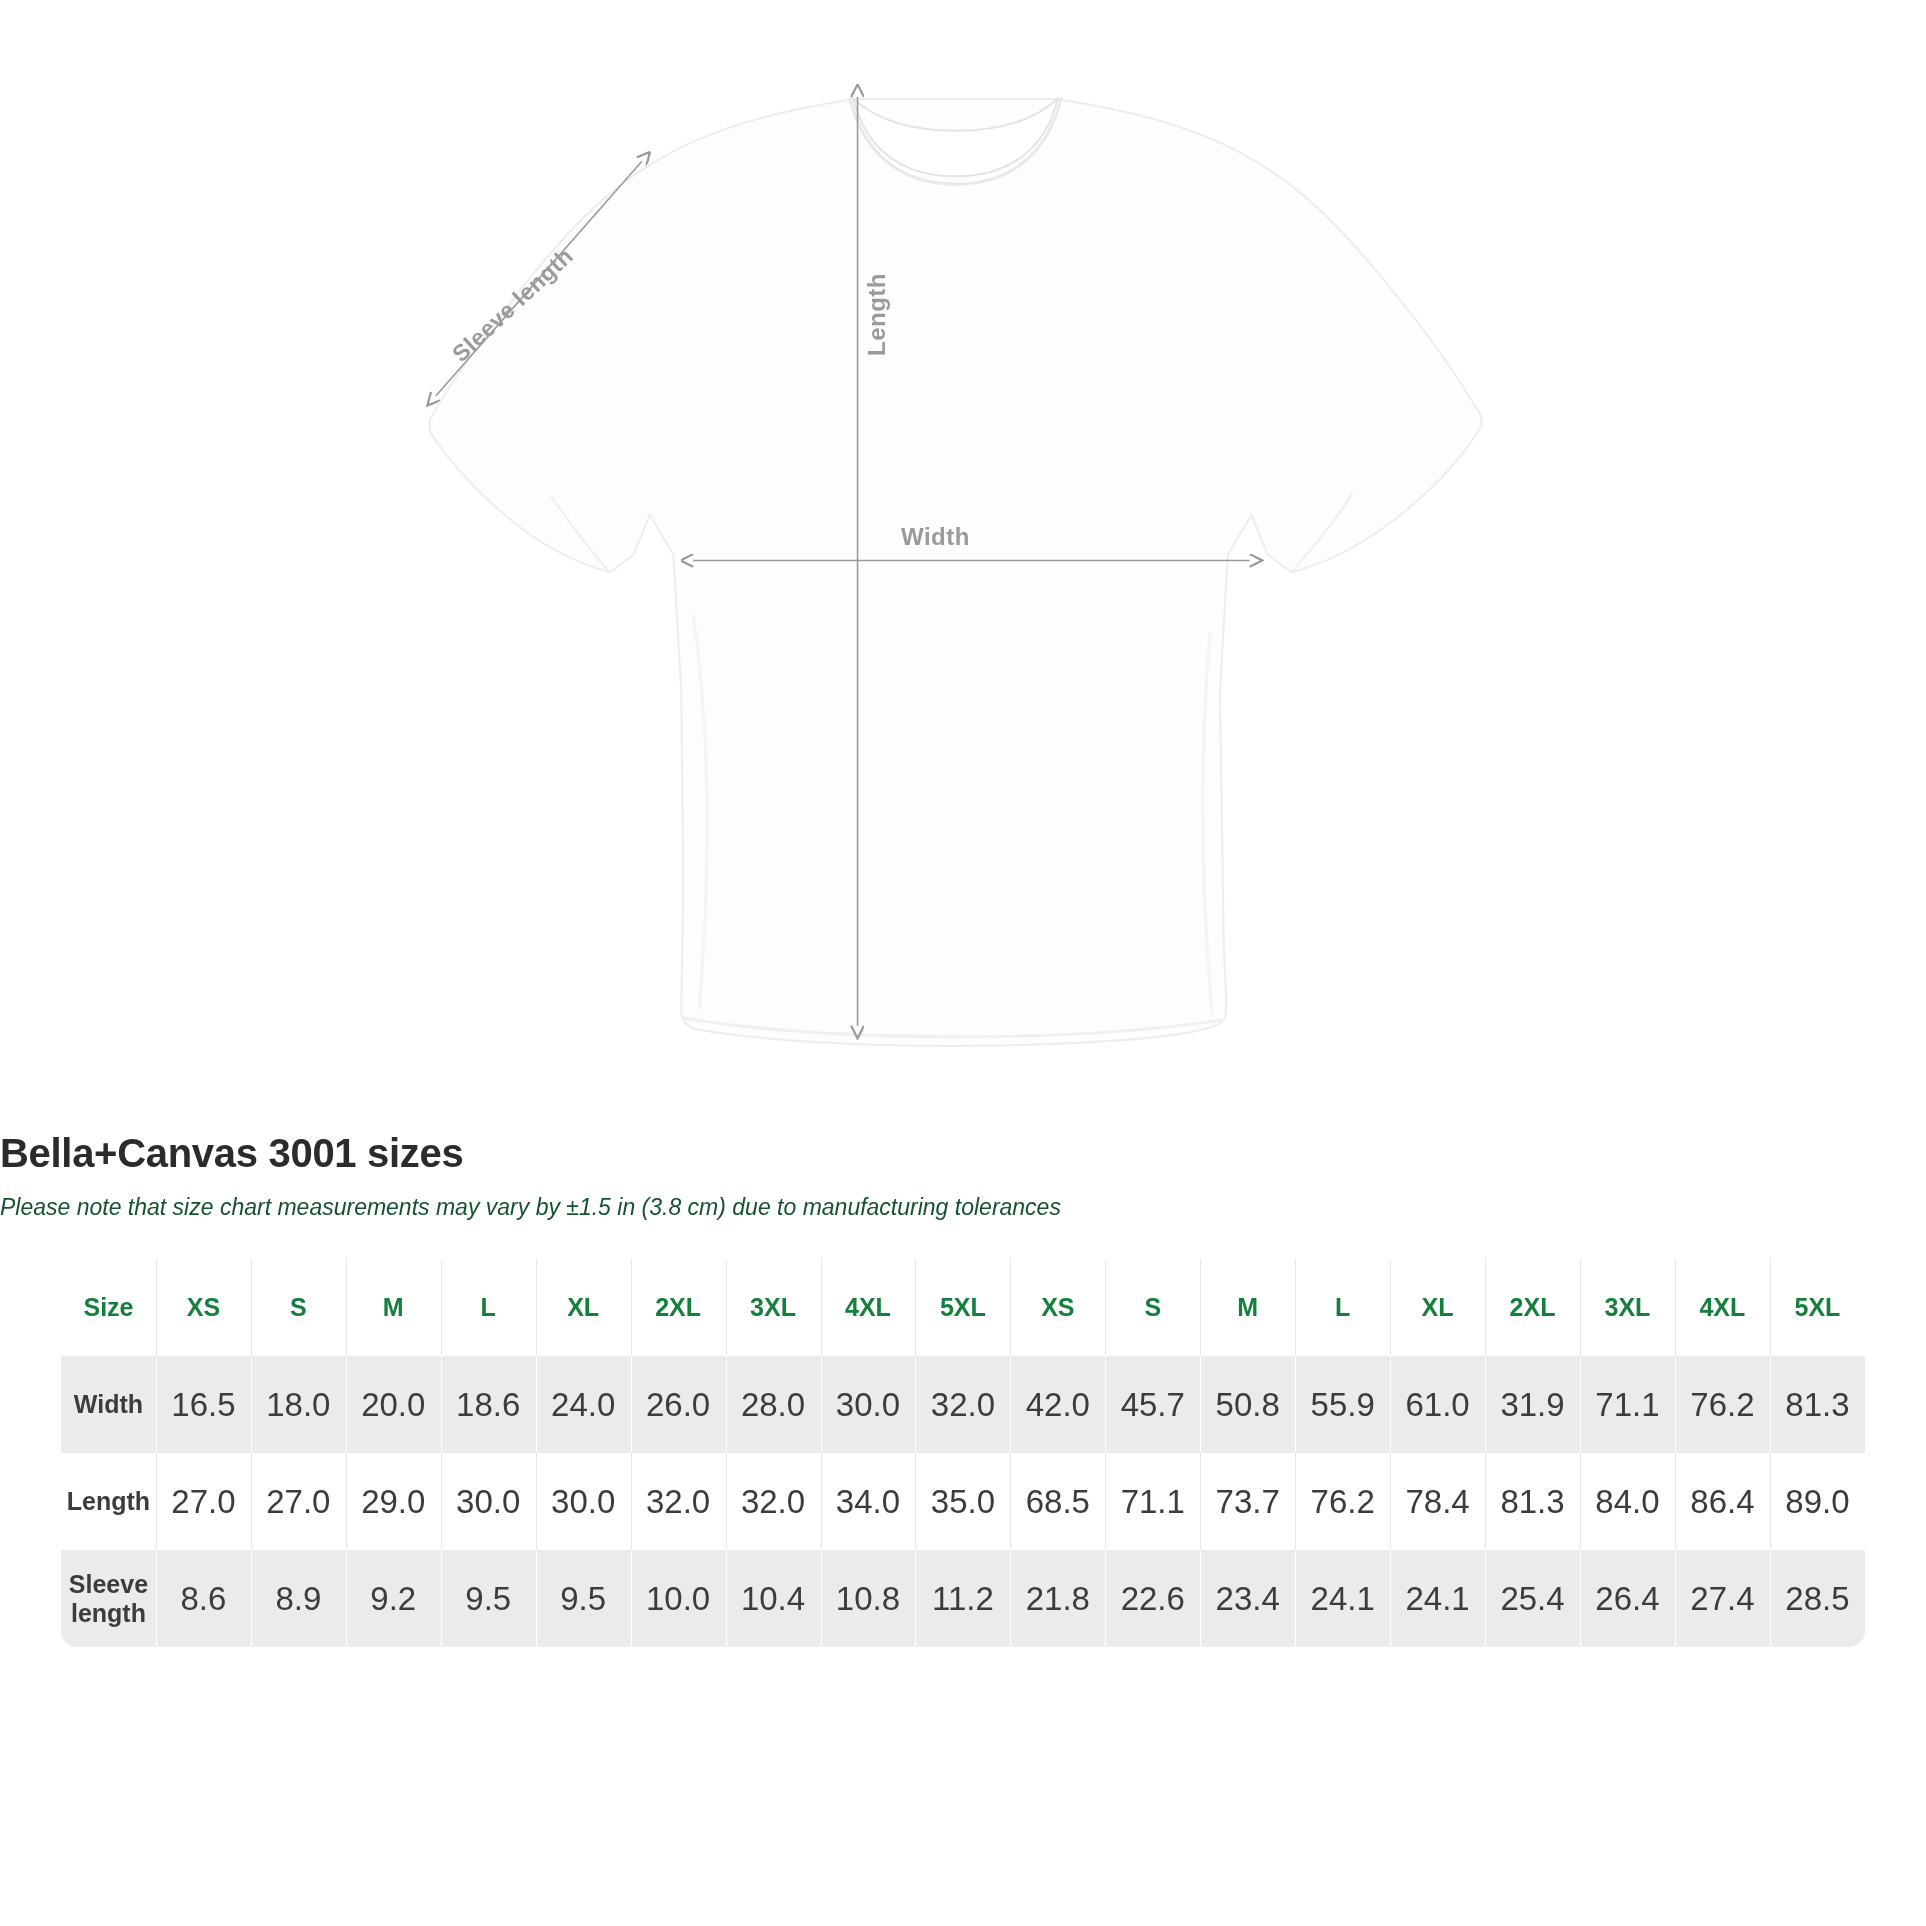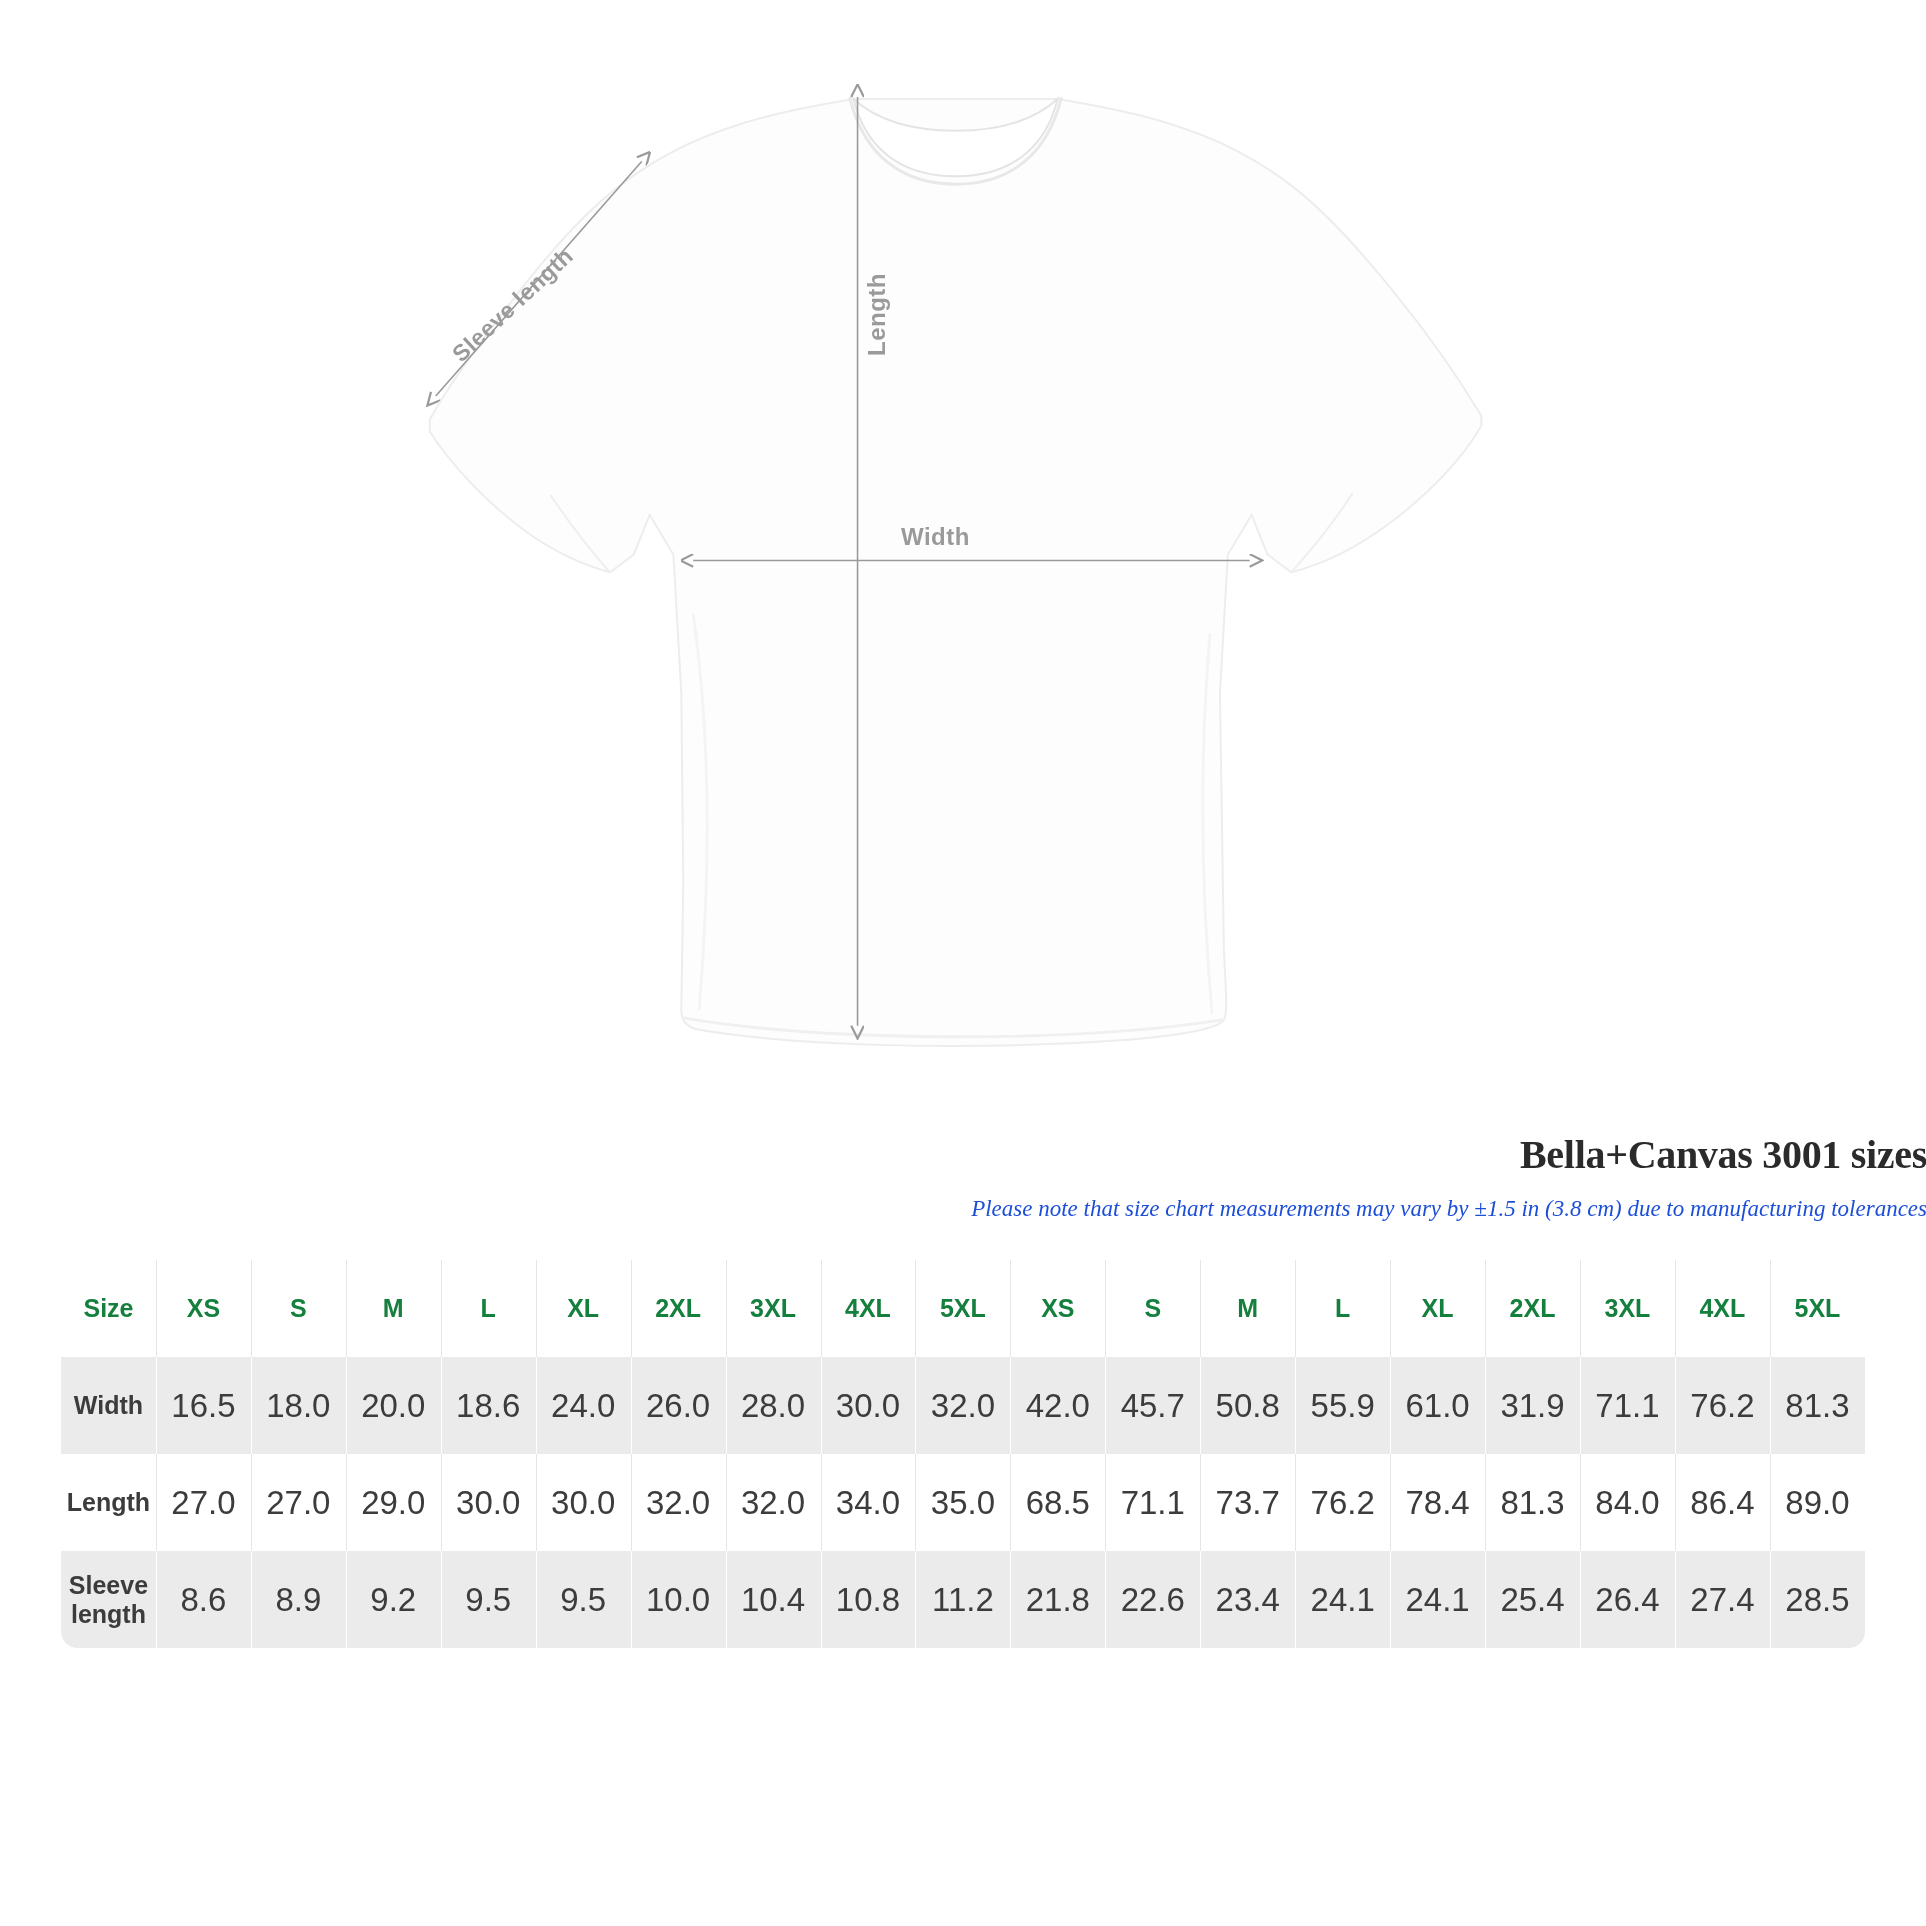--- a/index.html
+++ b/index.html
@@ -48,35 +48,34 @@
   }
   .dim-label.sleeve-label {
     left: 447px; top: 348px;
     transform: rotate(-43deg);
     transform-origin: left top;
     font-size: 23px;
   }
 
   
   .titleblock {
-    text-align: right;
+    text-align: left;
     margin-top: 22px;
-    font-family: Liberation Serif, serif;
   }
   .chart-title {
     font-size: 40px;
     font-weight: bold;
     color: #2b2b2b;
     letter-spacing: -0.3px;
   }
   .chart-note {
     margin-top: 18px;
     font-size: 23px;
     font-style: italic;
-    color: #1d4ed8;
+    color: #14532d;
   }
 
   
   .table-wrap {
     margin: 38px 61px 0 61px;
     border-radius: 16px;
     overflow: hidden;
     background: #ffffff;
   }
   table.size-table {

